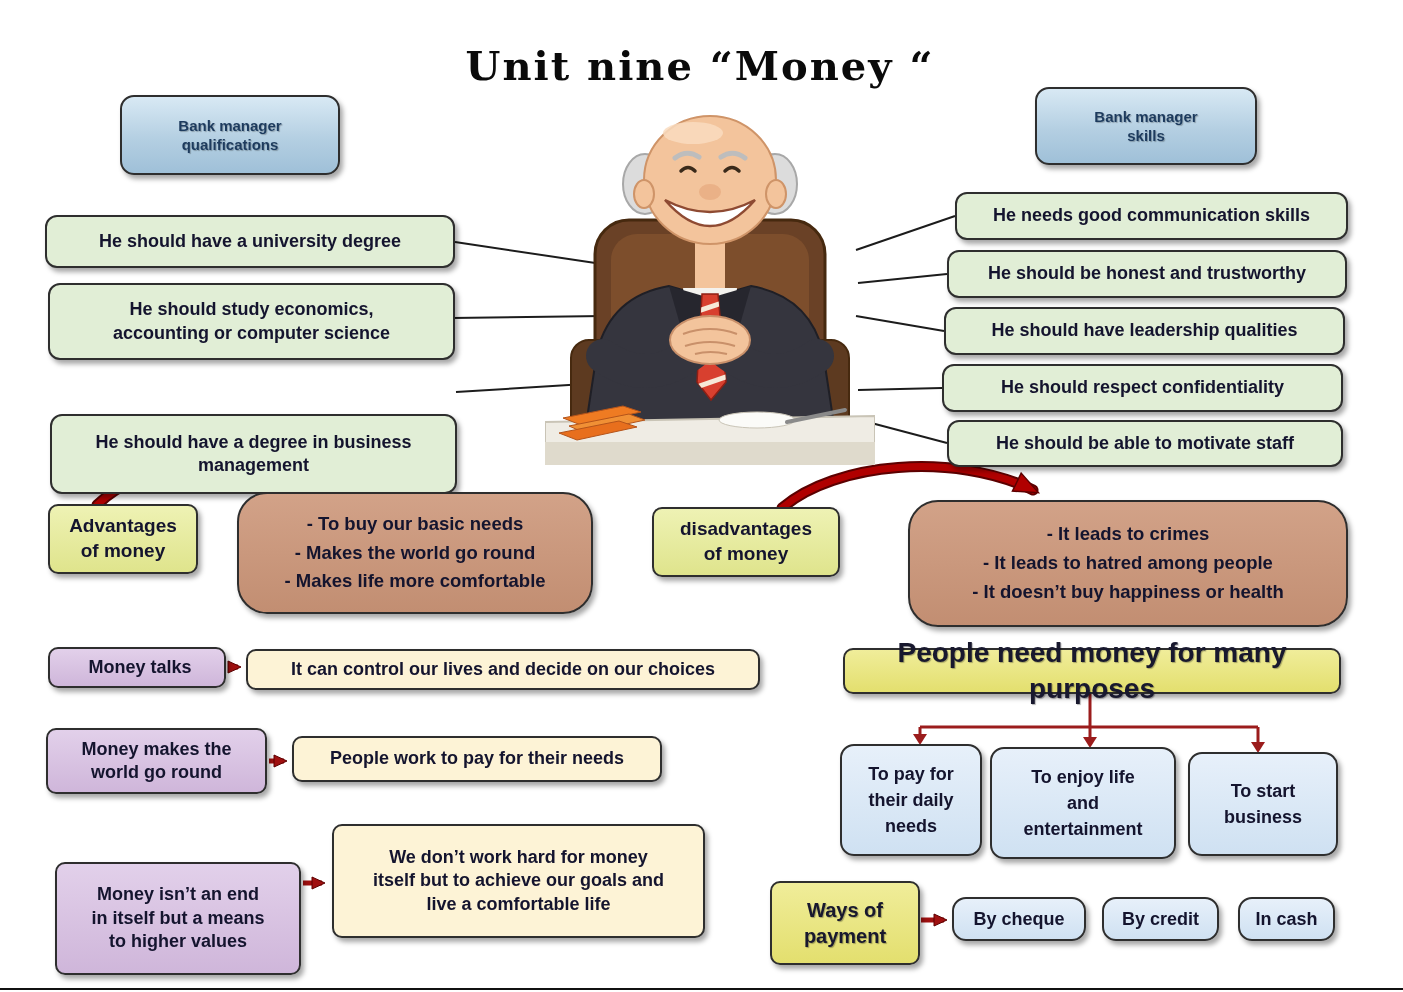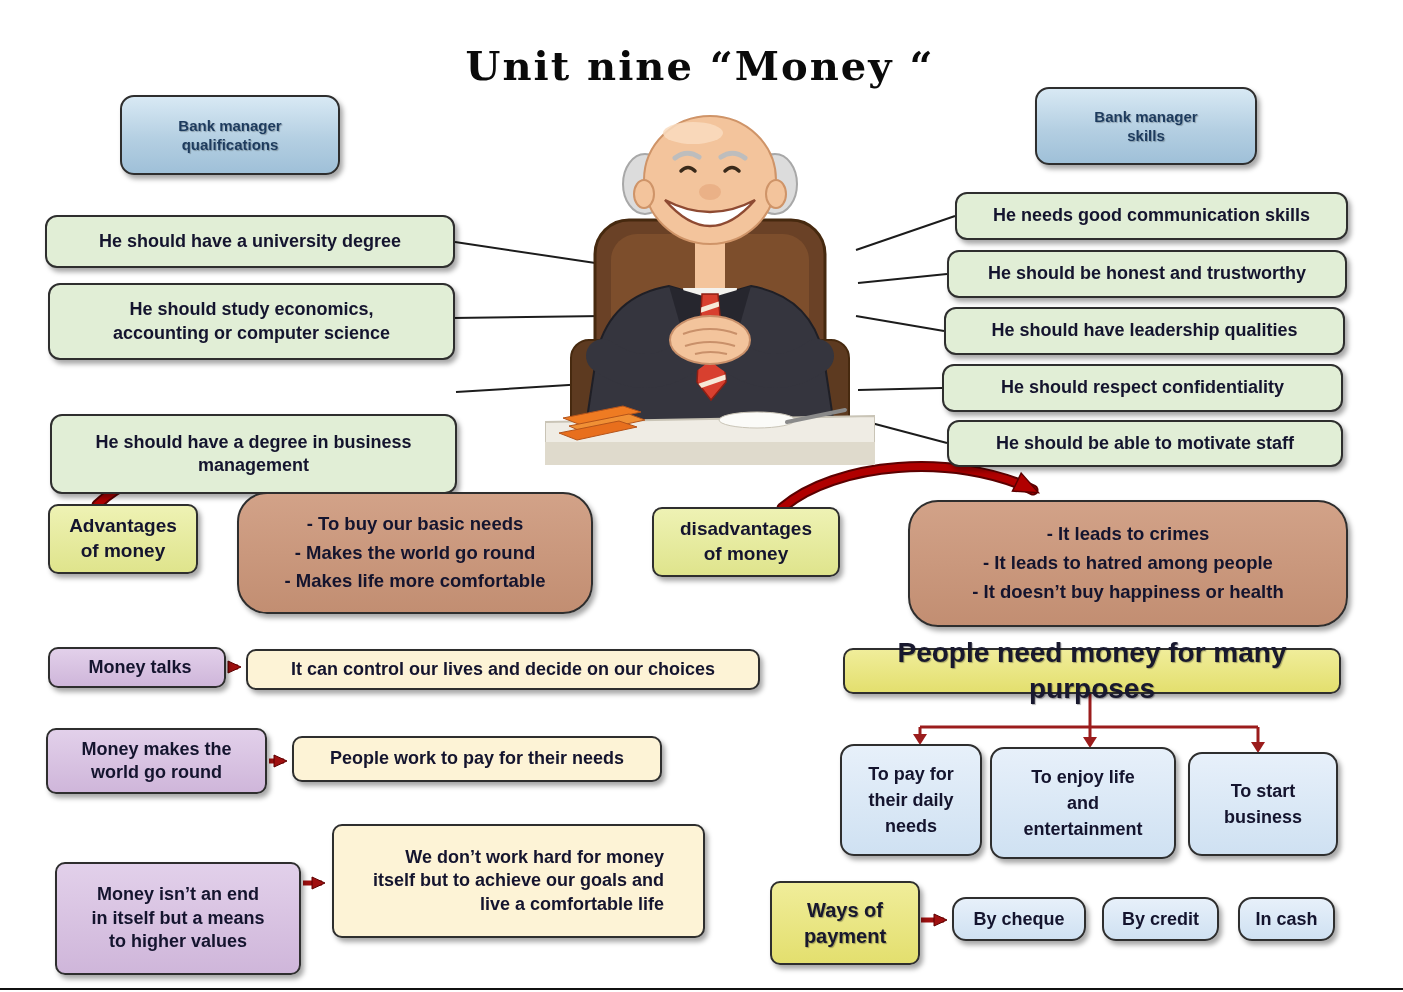--- a/index.html
+++ b/index.html
@@ -126,21 +126,21 @@
 <div class="box purple" style="left:48px;top:647px;width:178px;height:41px;padding-left:16px;">Money talks</div>
 <div class="box cream" style="left:246px;top:649px;width:514px;height:41px;">It can control our lives and decide on our choices</div>
 
 <div class="box purple" style="left:46px;top:728px;width:221px;height:66px;">Money makes the
 world go round</div>
 <div class="box cream" style="left:292px;top:736px;width:370px;height:46px;">People work to pay for their needs</div>
 
 <div class="box purple" style="left:55px;top:827px;width:246px;height:113px;margin-top:35px;">Money isn’t an end
 in itself but a means
 to higher values</div>
-<div class="box cream" style="left:332px;top:824px;width:373px;height:114px;text-align:right;">We don’t work hard for money
+<div class="box cream" style="left:332px;top:824px;width:373px;height:114px;">We don’t work hard for money
 itself but to achieve our goals and
 live a comfortable life</div>
 
 <div class="box yellow" style="left:843px;top:648px;width:498px;height:46px;">People need money for many purposes</div>
 <div class="box lblue" style="left:840px;top:744px;width:142px;height:112px;">To pay for
 their daily
 needs</div>
 <div class="box lblue" style="left:990px;top:747px;width:186px;height:112px;">To enjoy life
 and
 entertainment</div>

